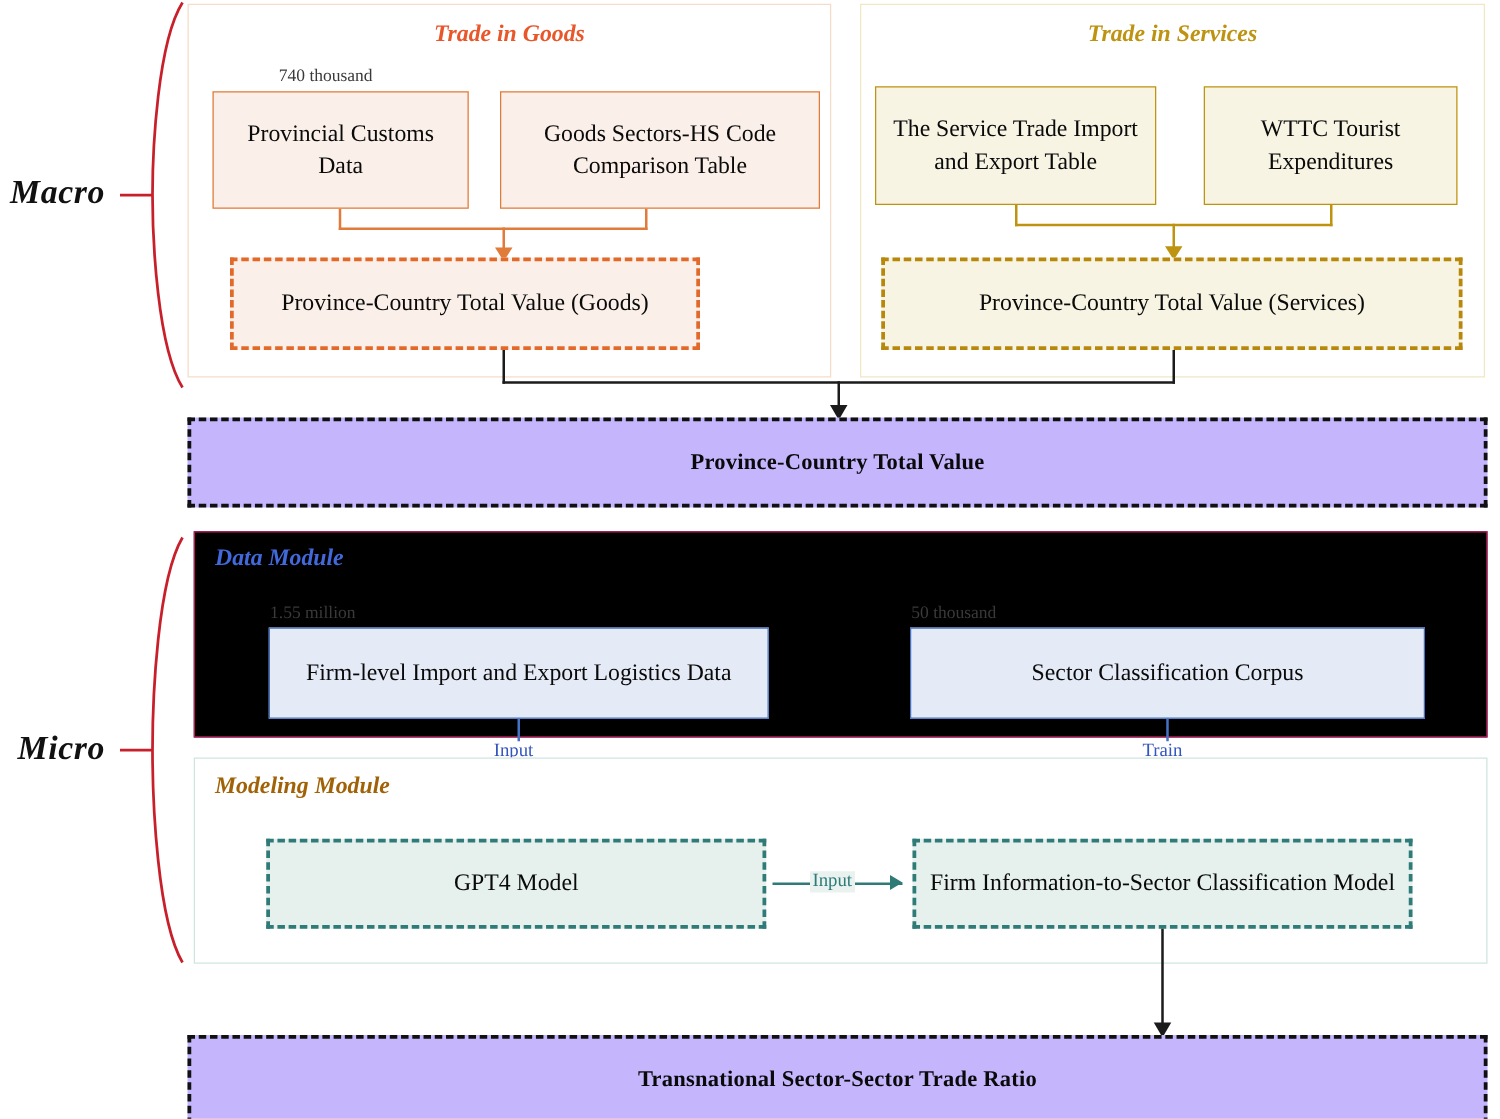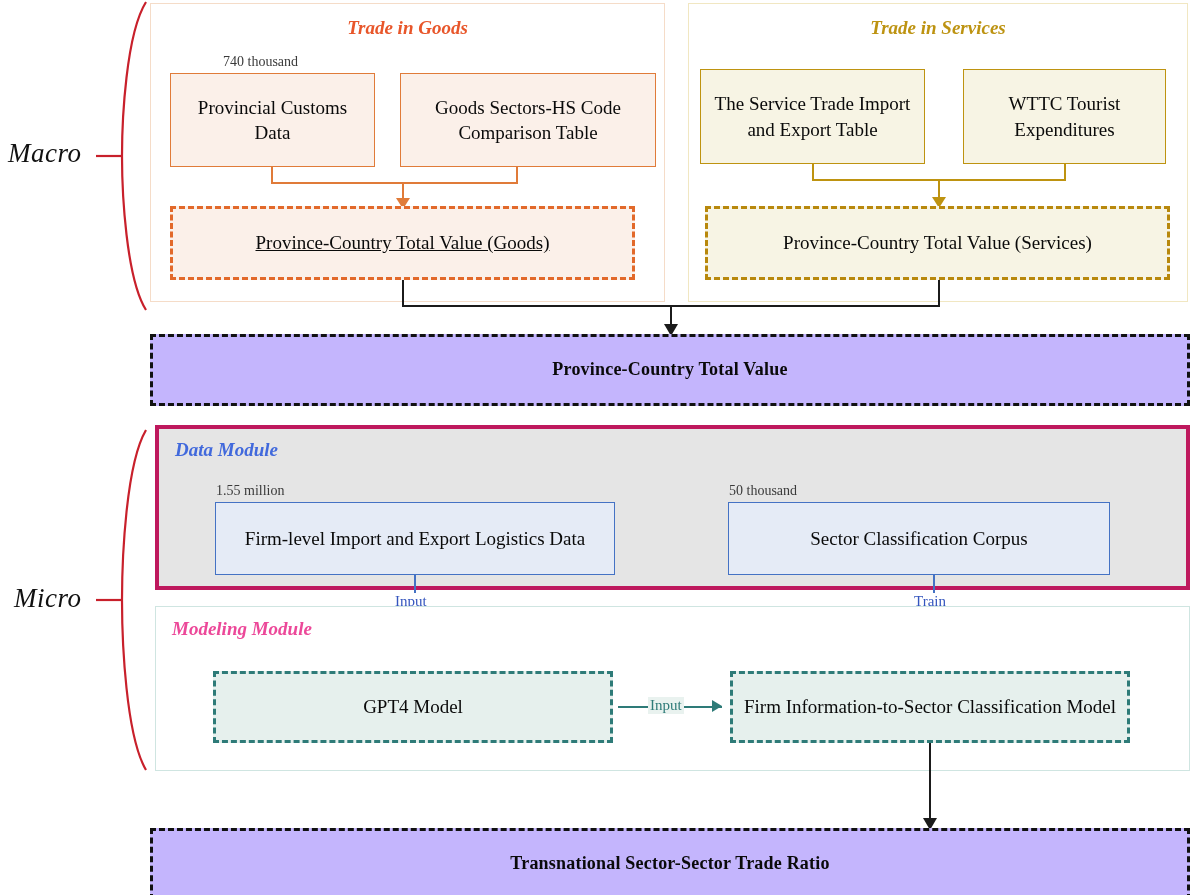--- a/index.html
+++ b/index.html
@@ -10,46 +10,46 @@
     overflow: hidden;
     position: relative;
   }
   #stage { position: absolute; inset: 0; }
 
   .abs { position: absolute; }
 
   
   .brace-label {
     font-style: italic;
-    font-weight: normal;
+    font-weight: bold;
     font-size: 27px;
     color: #111111;
     font-family: "Liberation Serif", "DejaVu Serif", serif;
     letter-spacing: .5px;
     white-space: nowrap;
   }
 
   
   .panel { position: absolute; }
   .panel-goods    { border: 1px solid #F5DCC8; background: #FFFFFF; }
   .panel-services { border: 1px solid #F1E7C2; background: #FFFFFF; }
-  .panel-data     { border: 4px solid #be185d; background: #e5e5e5; padding-left: 32px; }
+  .panel-data     { border: 1px solid #be185d; background: #000000; padding-left: 32px; }
   .panel-model    { border: 1px solid #CFE5E1; background: #FFFFFF; }
 
   .panel-title {
     position: absolute;
     font-weight: bold;
     white-space: nowrap;
     font-family: "Liberation Serif", "DejaVu Serif", serif;
     font-style: italic;
   }
   .title-goods    { color: #E8562A; font-size: 19px; }
   .title-services { color: #BD9311; font-size: 19px; }
   .title-data     { color: #4169DC; font-size: 19px; }
-  .title-model    { color: #ec4899; font-size: 19px; }
+  .title-model    { color: #a16207; font-size: 19px; }
 
   
   .note {
     position: absolute;
     font-size: 14px;
     color: #3a3a3a;
     white-space: nowrap;
     font-family: "Liberation Serif", "DejaVu Serif", serif;
   }
 
@@ -135,21 +135,21 @@
   <div class="box box-solid-orange" style="left:170px; top:73px; width:205px; height:94px;">Provincial Customs Data</div>
 
   <div class="box box-solid-orange" style="left:400px; top:73px; width:256px; height:94px;">Goods Sectors-HS Code Comparison Table</div>
 
   <div class="ln v-orange" style="left:271px; top:167px; height:17px;"></div>
   <div class="ln v-orange" style="left:516px; top:167px; height:17px;"></div>
   <div class="ln h-orange" style="left:271px; top:182px; width:247px;"></div>
   <div class="ln v-orange" style="left:402px; top:182px; height:18px;"></div>
   <div class="arrow-down ad-orange" style="left:396px; top:198px;"></div>
 
-  <div class="box box-dash-orange" style="left:170px; top:206px; width:465px; height:74px;text-decoration:underline;">Province-Country Total Value (Goods)</div>
+  <div class="box box-dash-orange" style="left:184px; top:206px; width:376px; height:74px;">Province-Country Total Value (Goods)</div>
 
   <div class="panel panel-services" style="left:688px; top:3px; width:500px; height:299px;">
     <div class="panel-title title-services" style="left:0; right:0; top:13px; text-align:center;">Trade in Services</div>
   </div>
 
   <div class="box box-solid-gold" style="left:700px; top:69px; width:225px; height:95px;">The Service Trade Import and Export Table</div>
 
   <div class="box box-solid-gold" style="left:963px; top:69px; width:203px; height:95px;">WTTC Tourist Expenditures</div>
 
   <div class="ln v-gold" style="left:812px; top:164px; height:17px;"></div>
@@ -170,21 +170,21 @@
 
   <div class="panel panel-data" style="left:155px; top:425px; width:1035px; height:165px;">
     <div class="panel-title title-data" style="left:16px; top:10px;">Data Module</div>
   </div>
 
   <div class="note" style="left:216px; top:483px;">1.55 million</div>
   <div class="note" style="left:729px; top:483px;">50 thousand</div>
 
   <div class="box box-solid-blue" style="left:215px; top:502px; width:400px; height:73px;">Firm-level Import and Export Logistics Data</div>
 
-  <div class="box box-solid-blue" style="left:728px; top:502px; width:382px; height:73px;">Sector Classification Corpus</div>
+  <div class="box box-solid-blue" style="left:728px; top:502px; width:412px; height:73px;">Sector Classification Corpus</div>
 
   <div class="ln v-blue" style="left:414px; top:575px; height:97px;"></div>
   <div class="arrow-down ad-blue" style="left:408px; top:666px;"></div>
   <div class="edge-label el-blue" style="left:393px; top:593px;">Input</div>
 
   <div class="ln v-blue" style="left:933px; top:575px; height:97px;"></div>
   <div class="arrow-down ad-blue" style="left:927px; top:666px;"></div>
   <div class="edge-label el-blue" style="left:912px; top:593px;">Train</div>
 
   <div class="panel panel-model" style="left:155px; top:606px; width:1035px; height:165px;">

